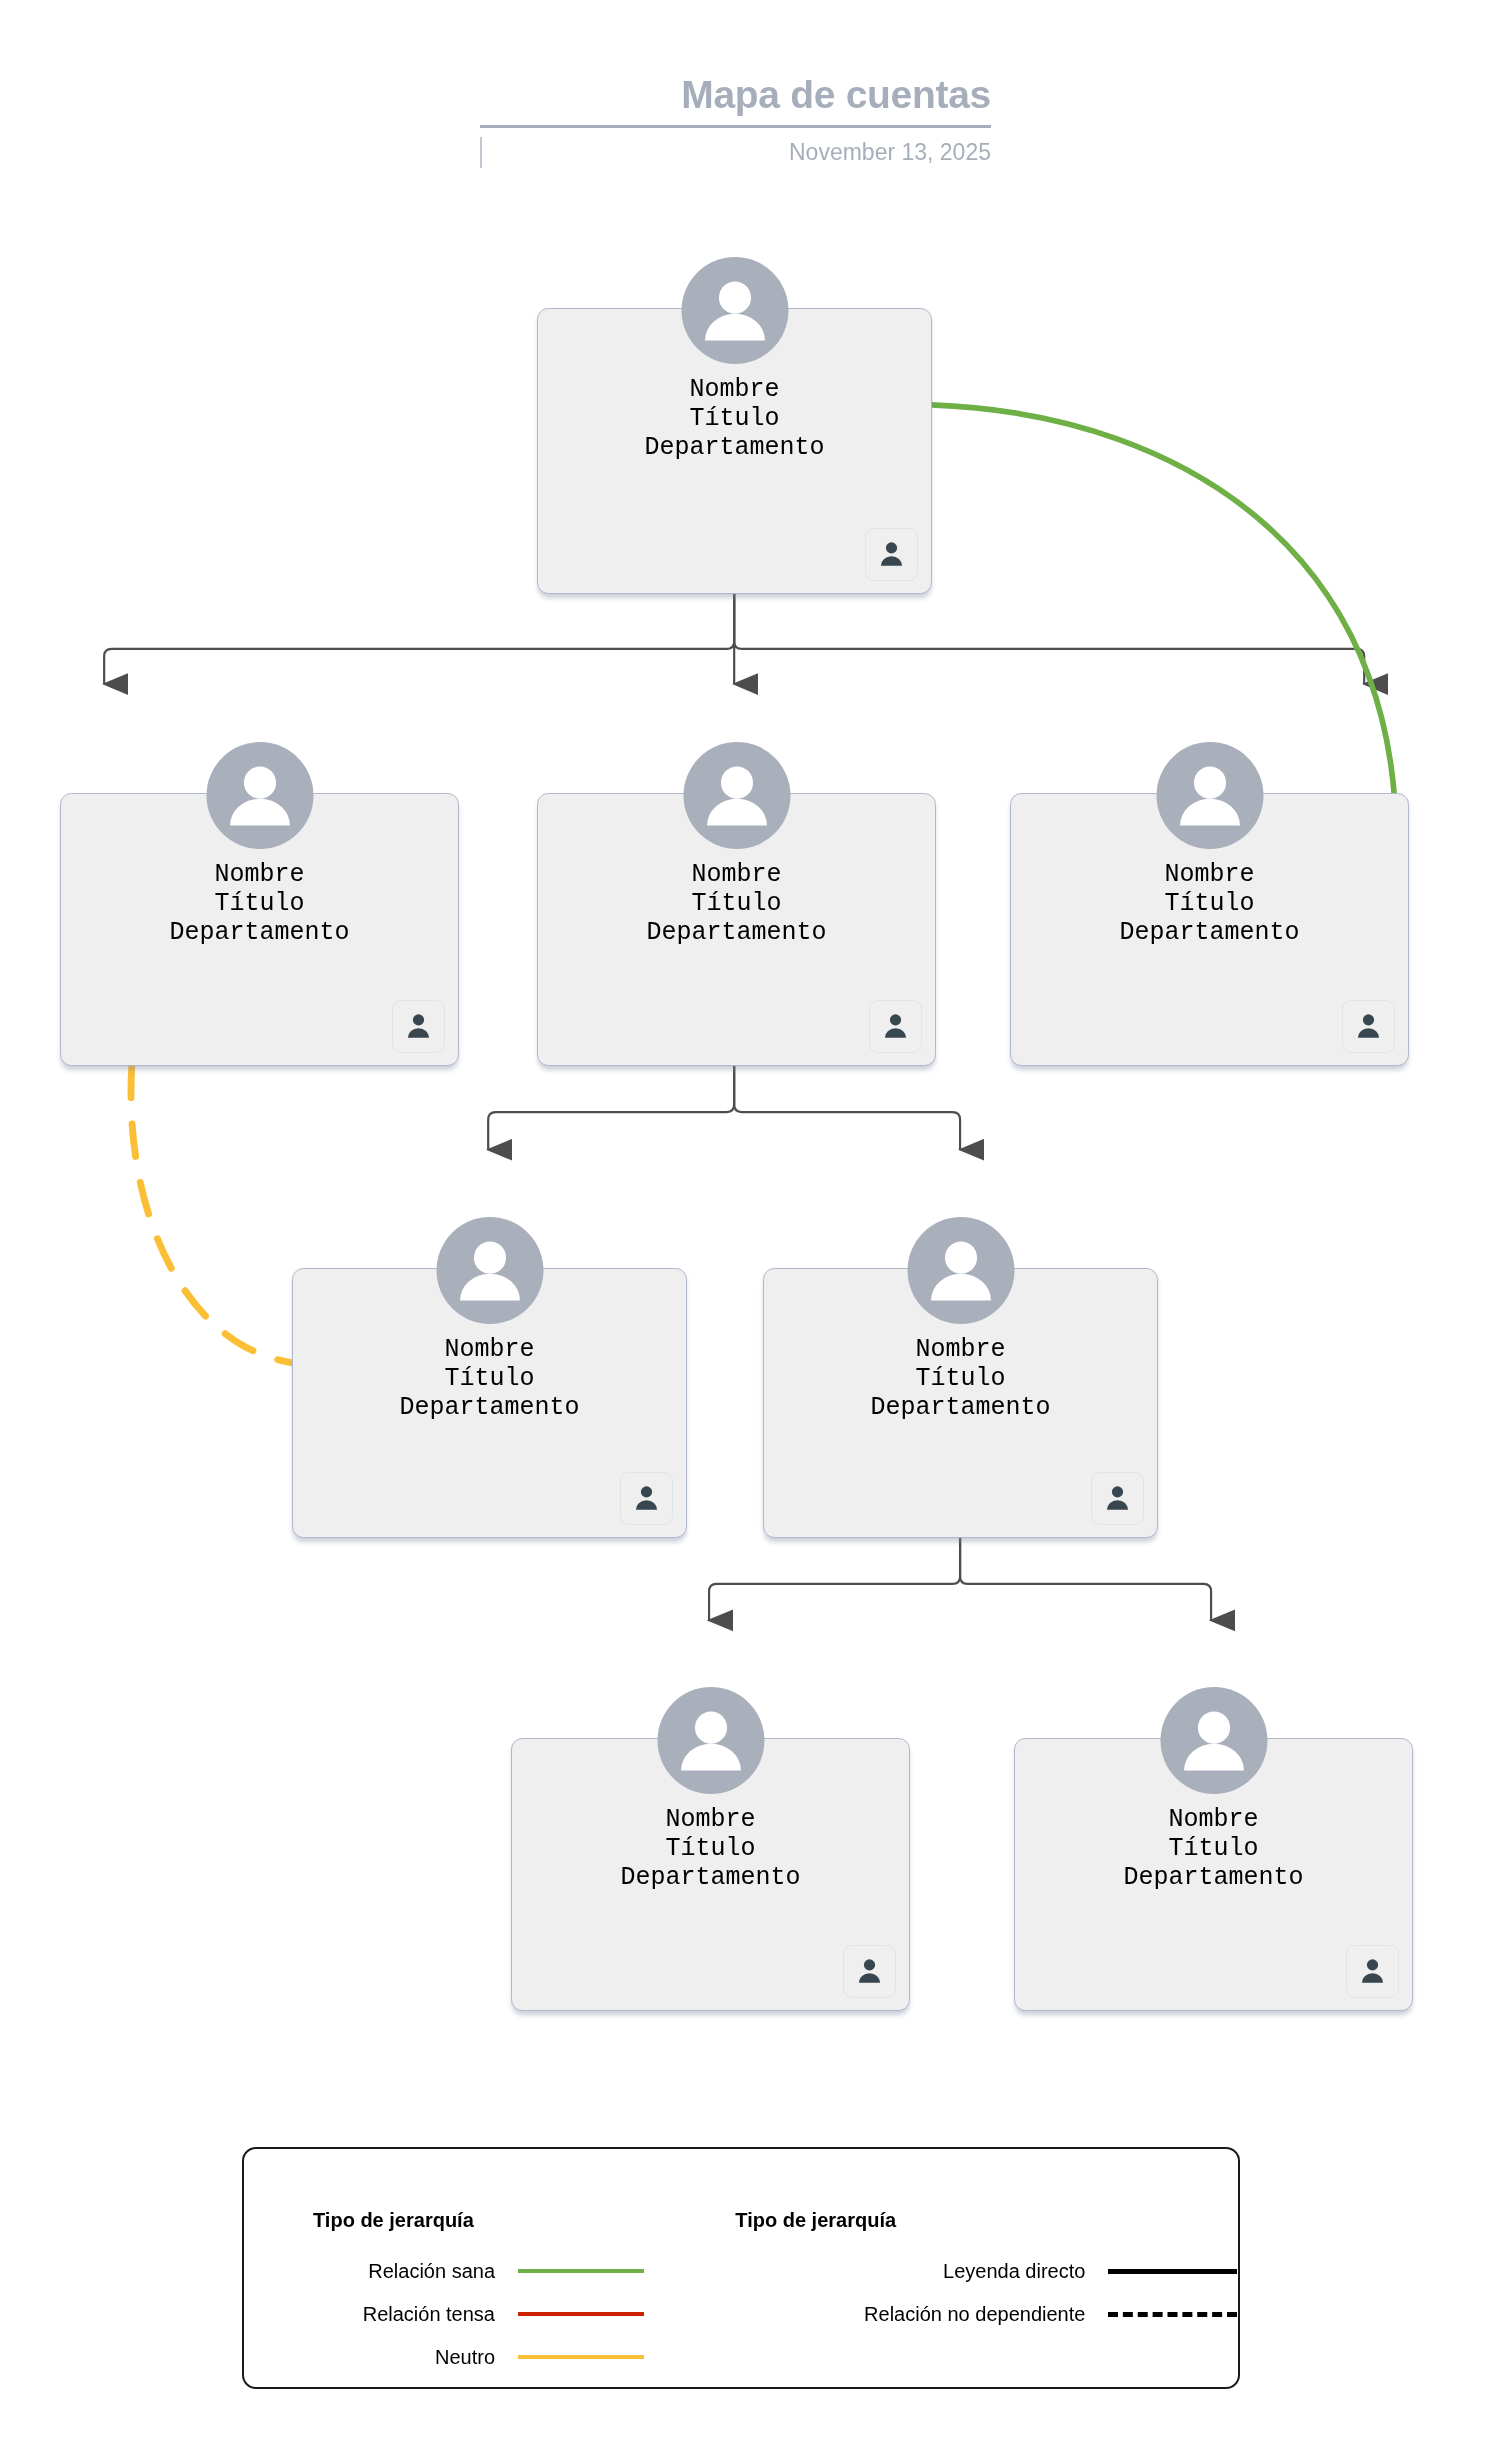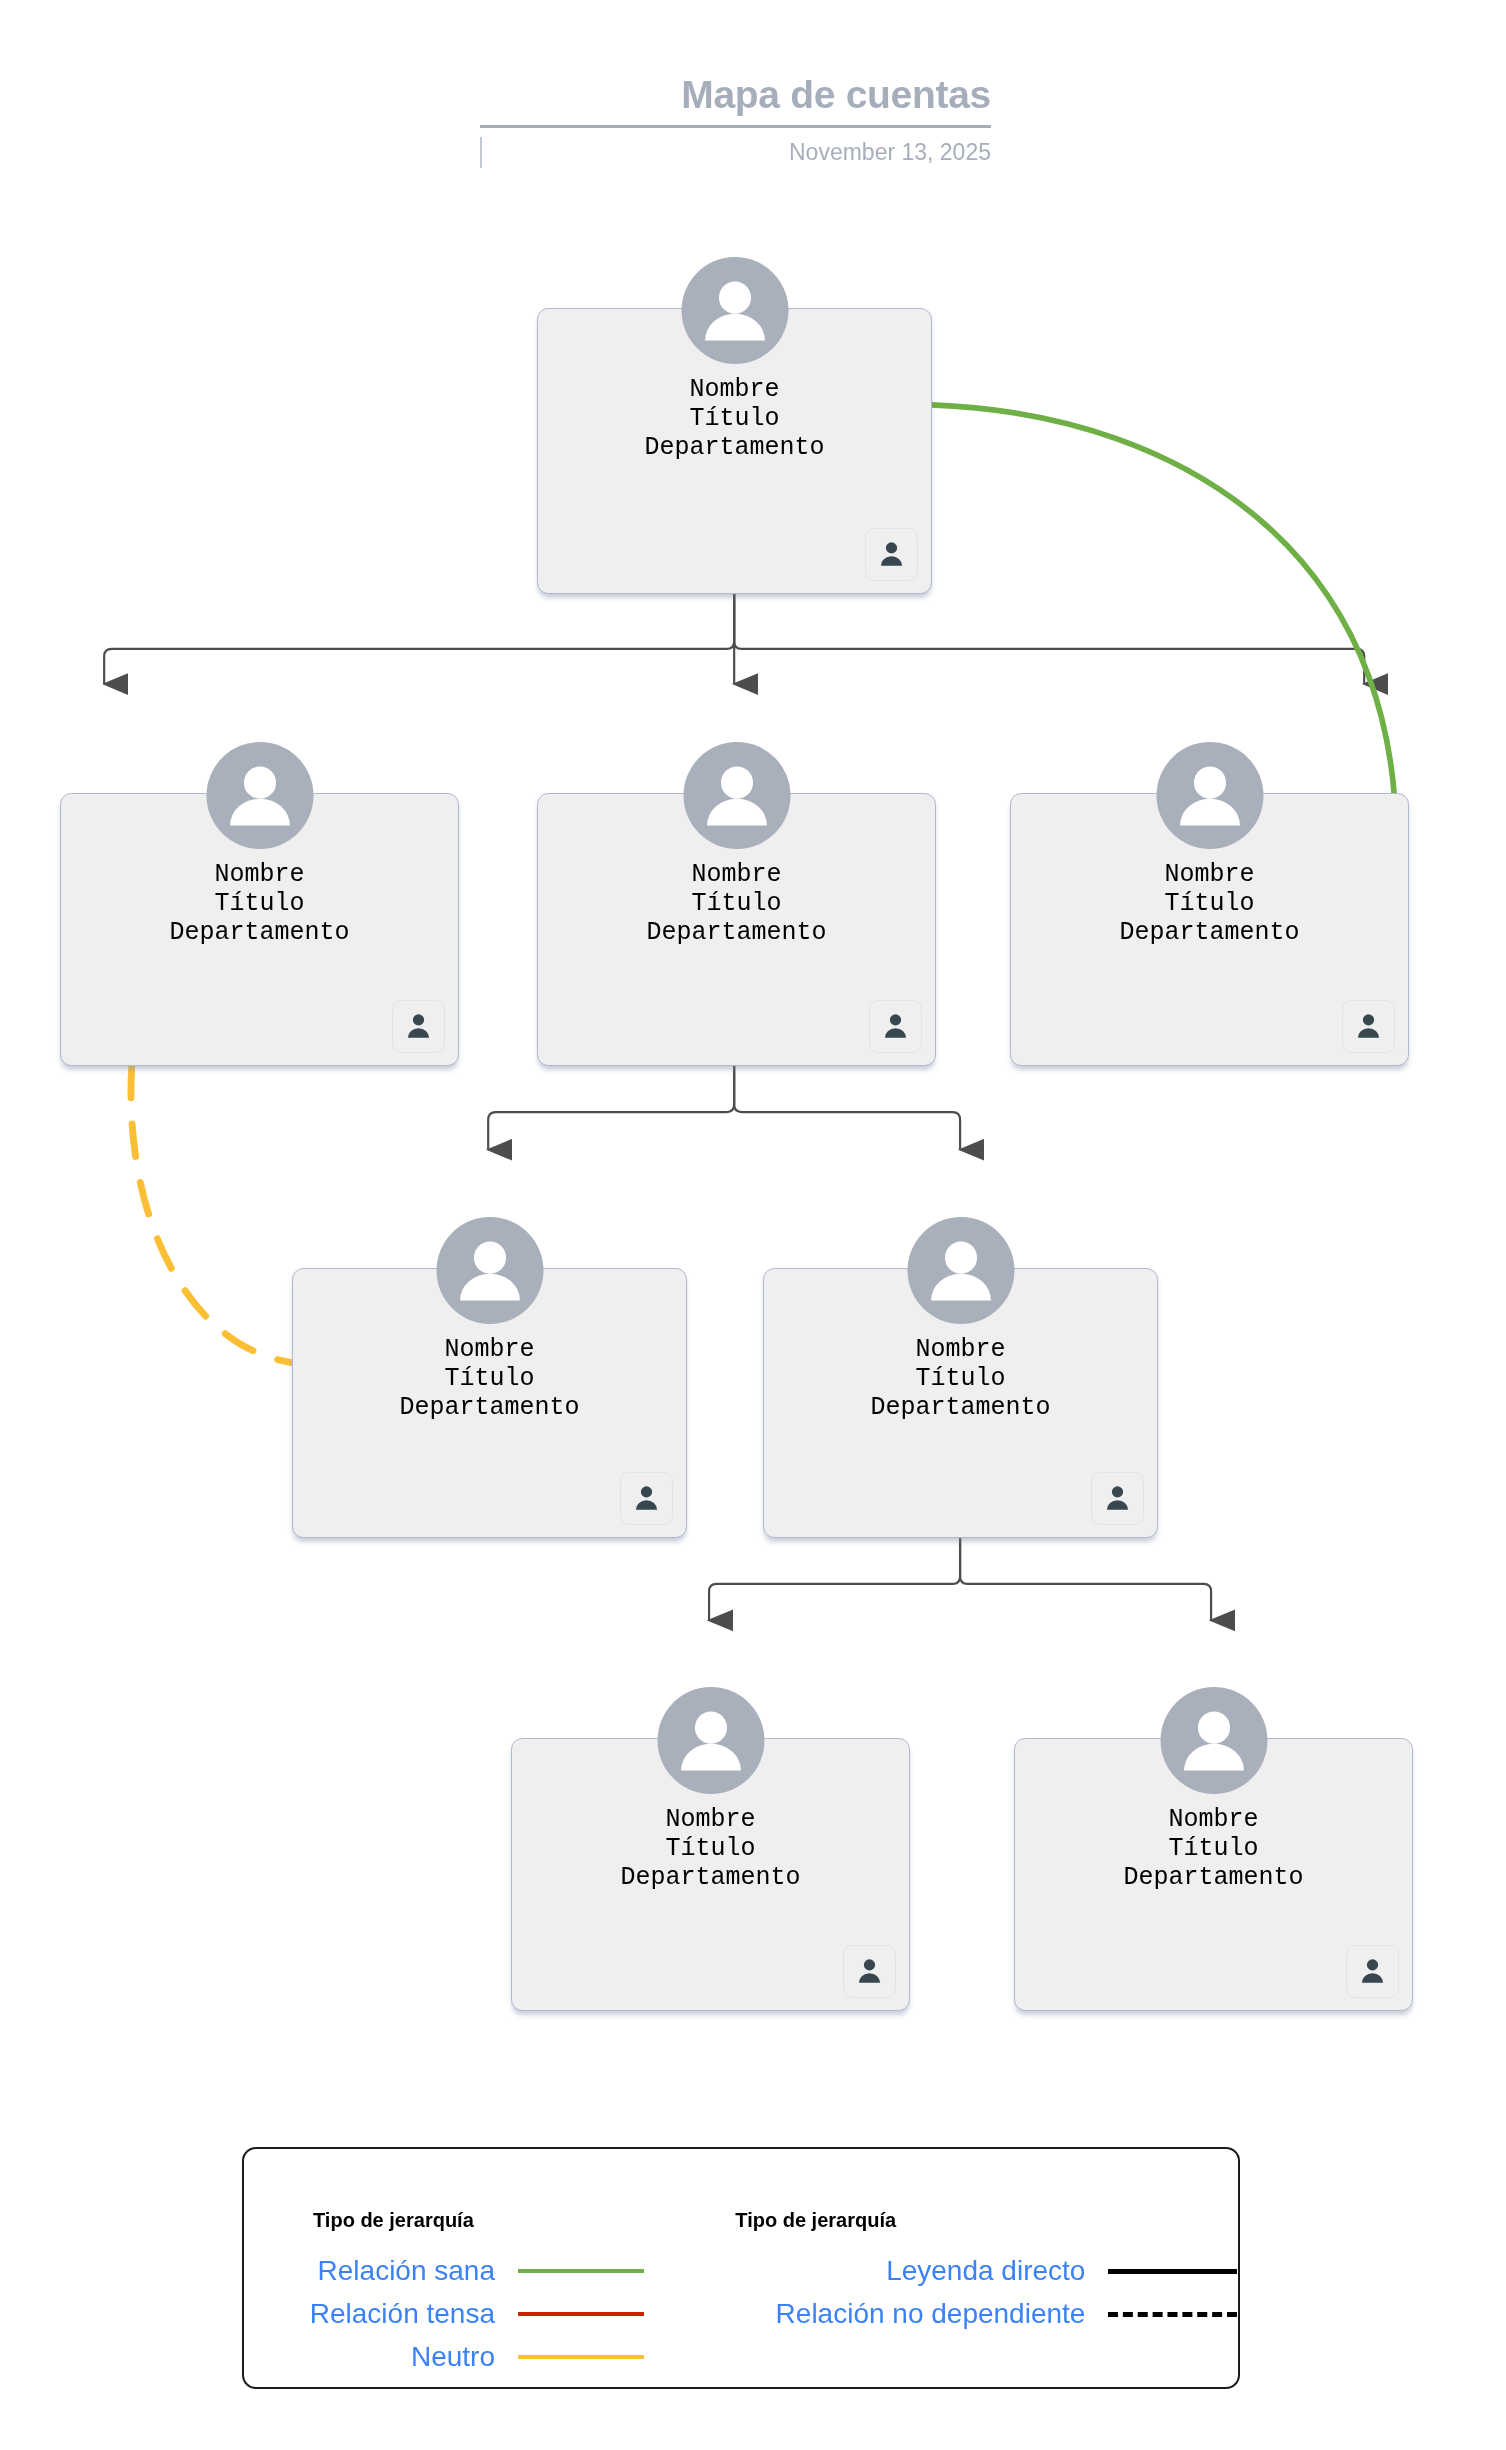--- a/index.html
+++ b/index.html
@@ -170,22 +170,22 @@
   }
   #legend-col-left  .legend-head { padding-left: 38px; }
   #legend-col-right .legend-head { padding-left: 6.3px; }
 
   .legend-row {
     display: flex;
     align-items: center;
     height: 43px;
   }
   .legend-label {
-    font-size: 28px;
-    color: #3b82f6;
+    font-size: 20px;
+    color: #000000;
     text-align: right;
     white-space: nowrap;
   }
   #legend-col-left  .legend-label { width: 220px; }
   #legend-col-right .legend-label { width: 377px; }
 
   .swatch {
     margin-left: 22.6px;
     flex: 0 0 auto;
   }

